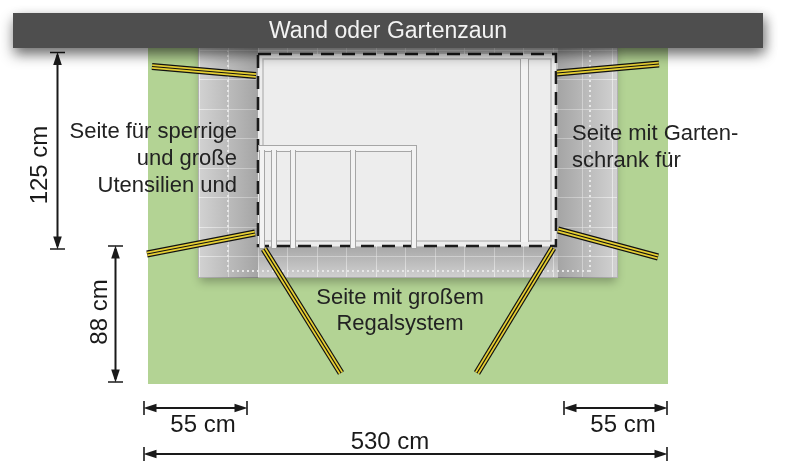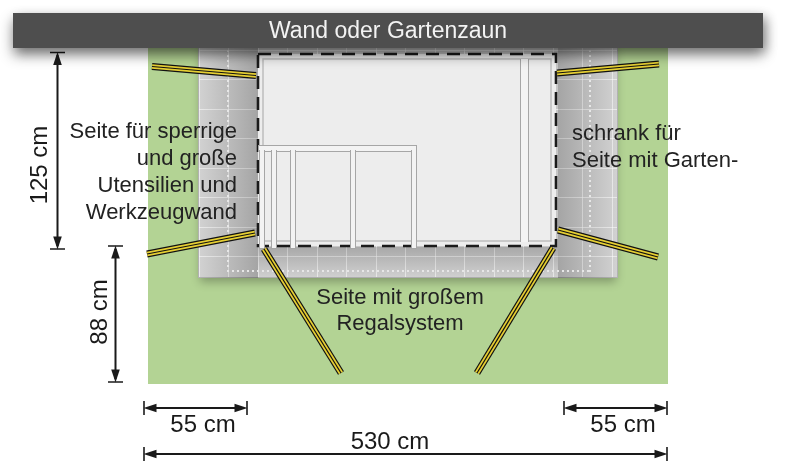--- a/index.html
+++ b/index.html
@@ -109,25 +109,24 @@
   <div class="abs furn post" style="left:411px;"></div>
 
   <div class="abs titlebar">
     <span>Wand oder Gartenzaun</span>
   </div>
 
   <div class="abs side-label label-left">
     <div>Seite für sperrige</div>
     <div>und große</div>
     <div>Utensilien und</div>
-    <div>Werkzeugwand</div>
   </div>
   <div class="abs side-label label-right">
+    <div>Seite mit Garten-</div>
     <div>schrank für</div>
-    <div>Seite mit Garten-</div>
   </div>
   <div class="abs side-label label-front">
     <div>Seite mit großem</div>
     <div>Regalsystem</div>
   </div>
 
   <div class="abs dim-label dim-125">125 cm</div>
   <div class="abs dim-label dim-88">88 cm</div>
   <div class="abs dim-label dim-55l">55 cm</div>
   <div class="abs dim-label dim-55r">55 cm</div>

